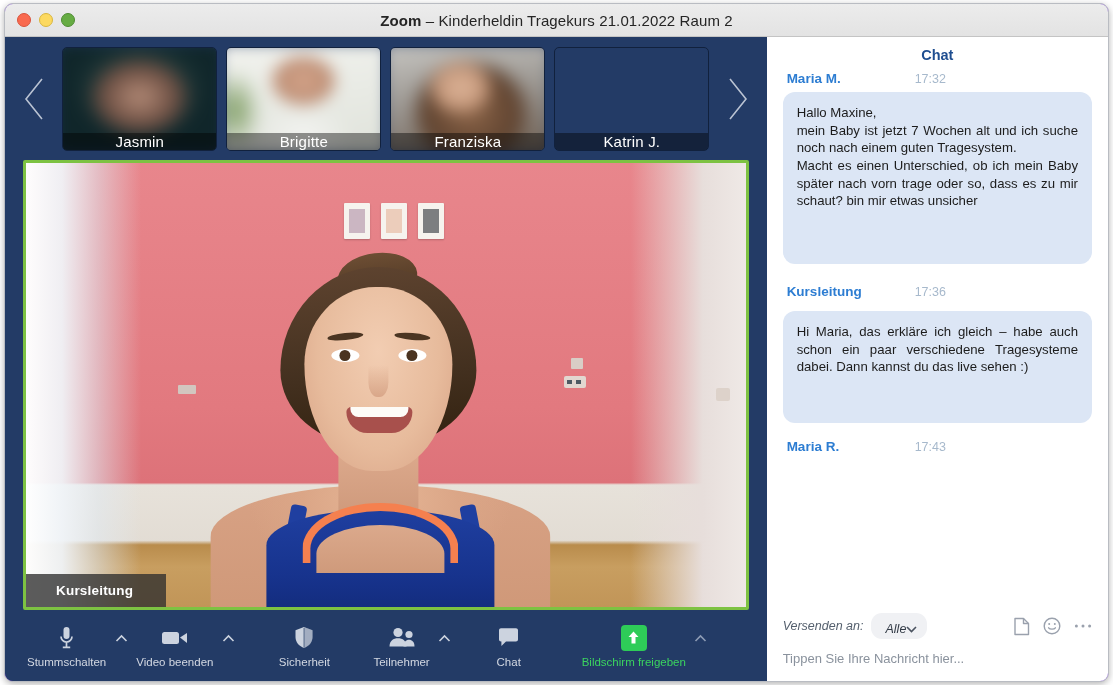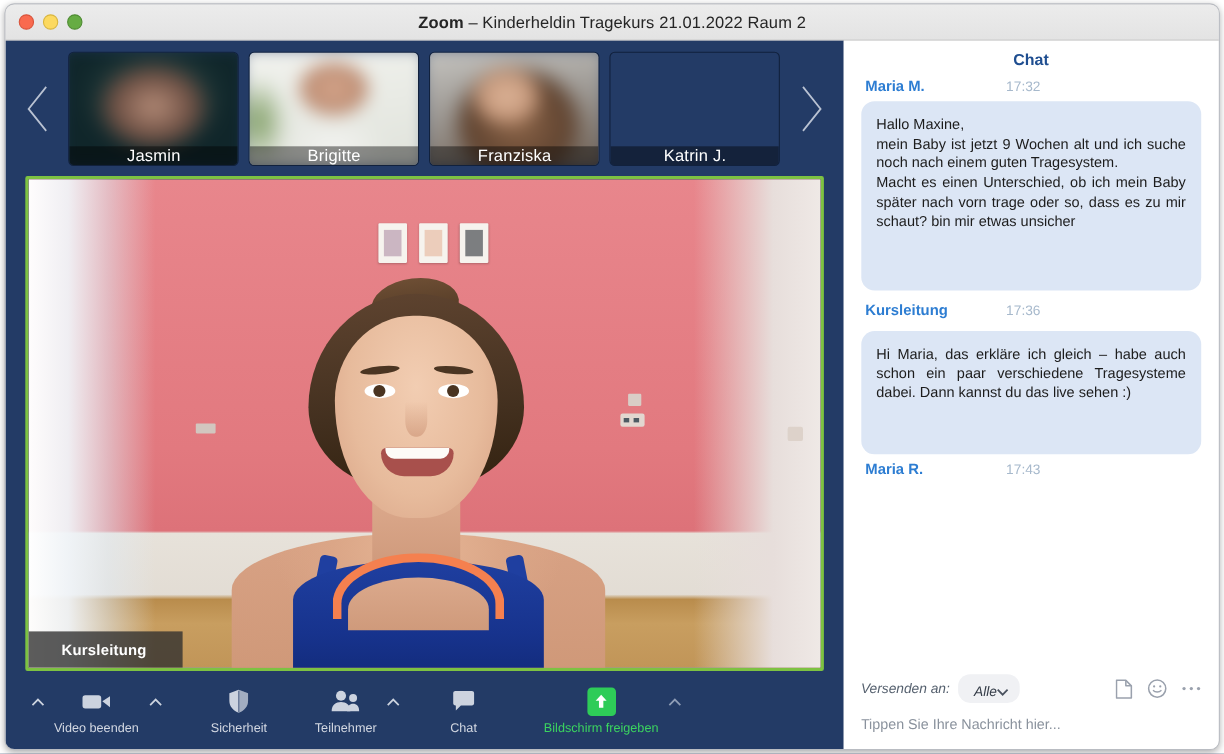--- a/index.html
+++ b/index.html
@@ -10,21 +10,21 @@
     background: #ffffff;
     font-family: "Liberation Sans", sans-serif;
     overflow: hidden;
   }
 
   
   #app-window {
     position: absolute;
     left: 4px; top: 3px;
     width: 1105px; height: 679px;
-    background: #e5e5e5;
+    background: #6d28d9;
     border: 1px solid #b9bcc2;
     border-radius: 9px;
     overflow: hidden;
     box-shadow: 0 2px 7px rgba(0,0,0,0.30);
   }
 
   
   #title-bar {
     position: relative;
     height: 33px;
@@ -384,21 +384,21 @@
     font-size: 14.5px;
     font-weight: bold;
     color: #1f4e90;
     padding-top: 6px;
   }
   #chat-scroll {
     flex: 1 1 auto;
     overflow: hidden;
     padding: 4px 16px 0 16px;
   }
-  .msg { margin-bottom: 6px; }
+  .msg { margin-bottom: 16px; }
   .msg-head {
     display: flex;
     align-items: baseline;
     padding: 0 2px 6px 4px;
   }
   .msg-sender {
     font-size: 13.5px;
     font-weight: bold;
     color: #2d7dd2;
     min-width: 128px;
@@ -548,20 +548,31 @@
             <div class="p-strap" id="p-strap-r"></div>
             <div id="p-top"></div>
             <div id="p-collar"></div>
           </div>
         </div>
         <div id="speaker-name">Kursleitung</div>
       </div>
 
       <div id="toolbar">
 
+        <div class="tb-item">
+          <span class="tb-icon">
+            <svg width="17" height="24" viewBox="0 0 17 24" aria-hidden="true">
+              <rect x="5.5" y="1" width="6" height="12" rx="3" fill="#ccd3df"></rect>
+              <path d="M3 10.5a5.5 5.5 0 0 0 11 0" fill="none" stroke="#ccd3df" stroke-width="1.7"></path>
+              <line x1="8.5" y1="16" x2="8.5" y2="21" stroke="#ccd3df" stroke-width="1.7"></line>
+              <line x1="4.8" y1="21.3" x2="12.2" y2="21.3" stroke="#ccd3df" stroke-width="1.7"></line>
+            </svg>
+          </span>
+          <span class="tb-label">Stummschalten</span>
+        </div>
         <div class="tb-caret">
           <svg width="13" height="9" viewBox="0 0 13 9" aria-hidden="true">
               <polyline points="1.5,7 6.5,2 11.5,7" fill="none" stroke="#ccd3df" stroke-width="1.6"></polyline>
             </svg>
         </div>
 
         <div class="tb-item">
           <span class="tb-icon">
             <svg width="28" height="20" viewBox="0 0 28 20" aria-hidden="true">
               <rect x="1" y="4" width="17" height="12" rx="2.5" fill="#ccd3df"></rect>
@@ -647,21 +658,21 @@
       <div id="chat-title">Chat</div>
 
       <div id="chat-scroll">
 
         <div class="msg" id="msg-0">
           <div class="msg-head">
             <span class="msg-sender">Maria M.</span>
             <span class="msg-time">17:32</span>
           </div>
           <div class="msg-bubble">Hallo Maxine,
-mein Baby ist jetzt 9 Wochen alt und ich suche noch nach einem guten Tragesystem.
+mein Baby ist jetzt 7 Wochen alt und ich suche noch nach einem guten Tragesystem.
 Macht es einen Unterschied, ob ich mein Baby später nach vorn trage oder so, dass es zu mir schaut? bin mir etwas unsicher</div>
         </div>
 
         <div class="msg" id="msg-1">
           <div class="msg-head">
             <span class="msg-sender">Kursleitung</span>
             <span class="msg-time">17:36</span>
           </div>
           <div class="msg-bubble">Hi Maria, das erkläre ich gleich – habe auch schon ein paar verschiedene Tragesysteme dabei. Dann kannst du das live sehen :)</div>
         </div>

